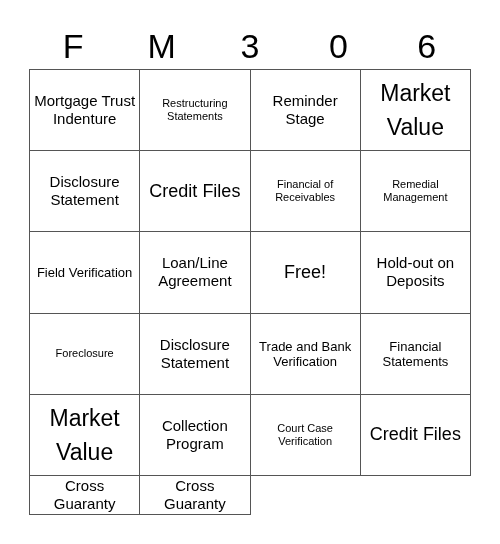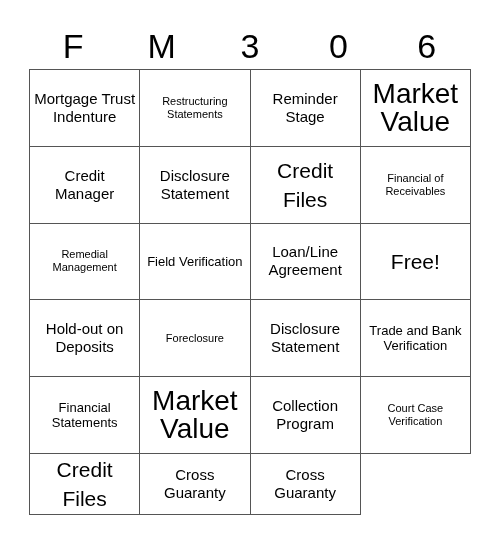--- a/index.html
+++ b/index.html
@@ -63,22 +63,22 @@
     padding: 1px 3px;
     overflow: hidden;
     background: #ffffff;
   }
   .cell-text {
     display: block;
     width: 100%;
     color: #000000;
   }
   
-  .sz-xl .cell-text { font-size: 21px; line-height: 29px; }
-  .sz-lg .cell-text { font-size: 28px; line-height: 28px; text-align: center; }
+  .sz-xl .cell-text { font-size: 18px; line-height: 29px; }
+  .sz-lg .cell-text { font-size: 23px; line-height: 34px; text-align: center; }
   .sz-md .cell-text { font-size: 15px; line-height: 18px; }
   .sz-sm .cell-text { font-size: 13px; line-height: 15px; }
   .sz-xs .cell-text { font-size: 11px; line-height: 13px; }
 </style>
 </head>
 <body>
 
 <div id="card">
 
   <div id="header-row">
@@ -95,23 +95,20 @@
         <span class="cell-text">Mortgage Trust Indenture</span>
       </div>
     <div class="cell sz-xs">
         <span class="cell-text">Restructuring Statements</span>
       </div>
     <div class="cell sz-md">
         <span class="cell-text">Reminder Stage</span>
       </div>
     <div class="cell sz-lg">
         <span class="cell-text">Market Value</span>
-      </div>
-    <div class="cell sz-md">
-        <span class="cell-text">Credit Manager</span>
       </div>
 
     <div class="cell sz-md">
         <span class="cell-text">Disclosure Statement</span>
       </div>
     <div class="cell sz-xl">
         <span class="cell-text">Credit Files</span>
       </div>
     <div class="cell sz-xs">
         <span class="cell-text">Financial of Receivables</span>

